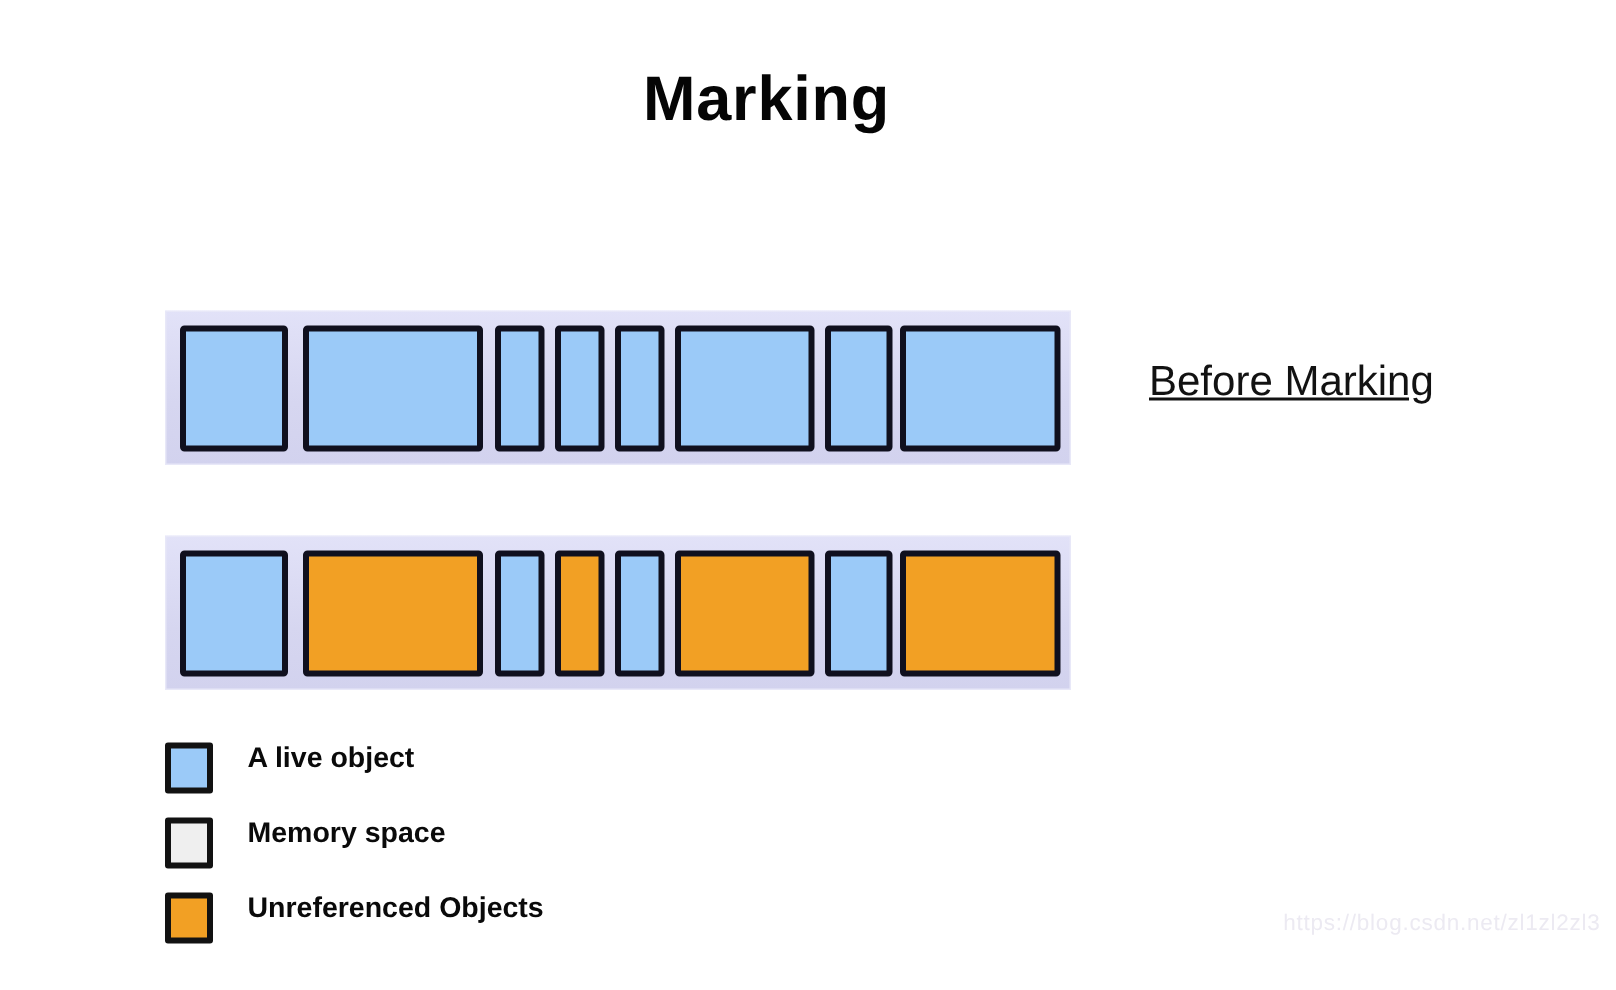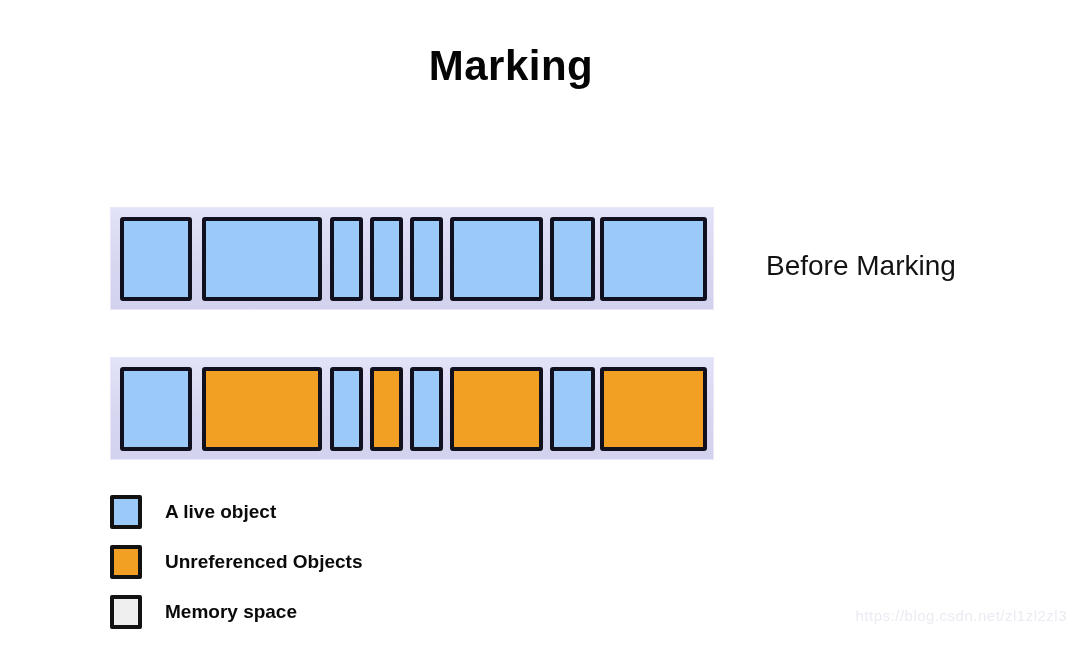--- a/index.html
+++ b/index.html
@@ -47,30 +47,30 @@
   .state-live         { background: var(--live); }
   .state-unreferenced { background: var(--unreferenced); }
   .state-memory       { background: var(--memory); }
   .bar-label {
     position: absolute;
     font-size: 28px;
     color: #121212;
     line-height: 32px;
     white-space: nowrap;
   }
-  .bar-label.before { left: 766px; top: 250px; }
+  .bar-label.before { left: 766px; top: 238px; text-decoration: underline; }
   .bar-label.after  { left: 774px; top: 399px; }
   .legend {
     position: absolute;
     left: 110px;
     top: 495px;
   }
   .legend-row {
     display: flex;
-    align-items: center;
+    align-items: flex-start;
     margin-bottom: 16px;
     height: 34px;
   }
   .legend-swatch {
     width: 24px;
     height: 26px;
     border: 4px solid #121212;
     border-radius: 2px;
     flex: 0 0 auto;
   }
@@ -121,24 +121,24 @@
       <div class="mem-box state-unreferenced" style="left: 490px; width: 107px;"></div>
     </div>
 
 
   <div class="legend">
     <div class="legend-row">
       <div class="legend-swatch state-live"></div>
       <span class="legend-label">A live object</span>
     </div>
     <div class="legend-row">
+      <div class="legend-swatch state-memory"></div>
+      <span class="legend-label">Memory space</span>
+    </div>
+    <div class="legend-row">
       <div class="legend-swatch state-unreferenced"></div>
       <span class="legend-label">Unreferenced Objects</span>
-    </div>
-    <div class="legend-row">
-      <div class="legend-swatch state-memory"></div>
-      <span class="legend-label">Memory space</span>
     </div>
   </div>
 
   <div class="watermark">https://blog.csdn.net/zl1zl2zl3</div>
 
 </div>
 
 </body></html>

